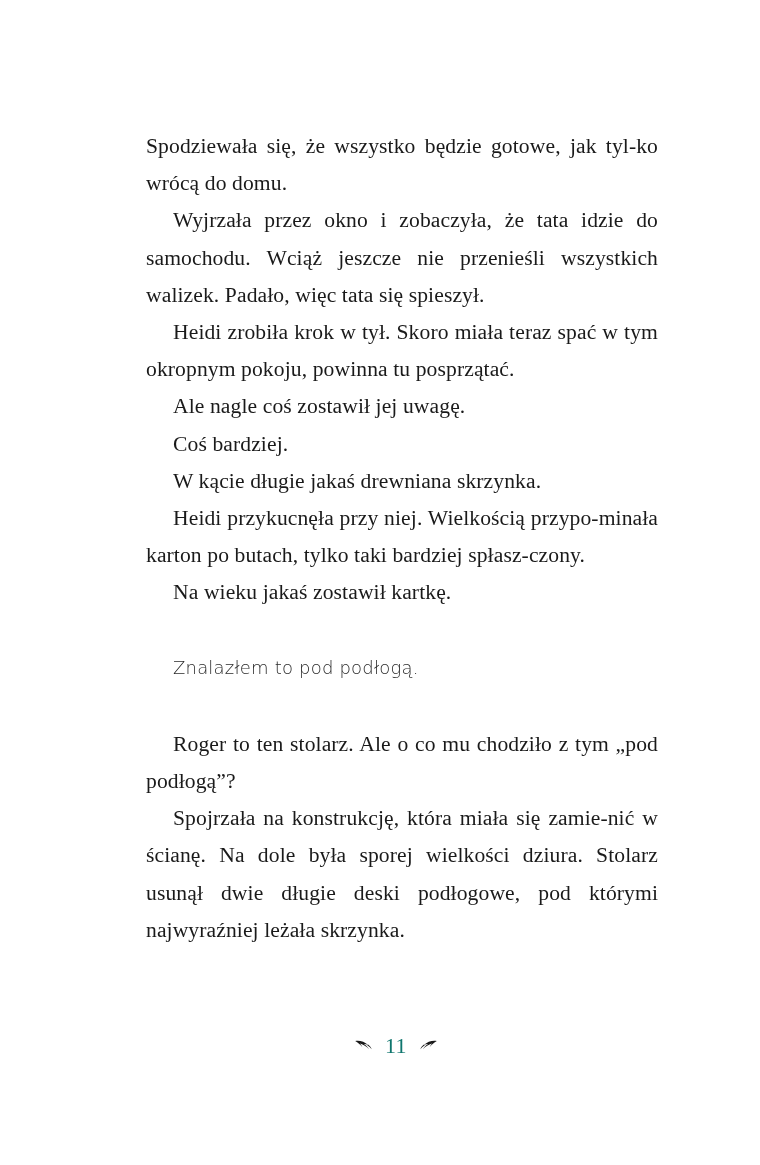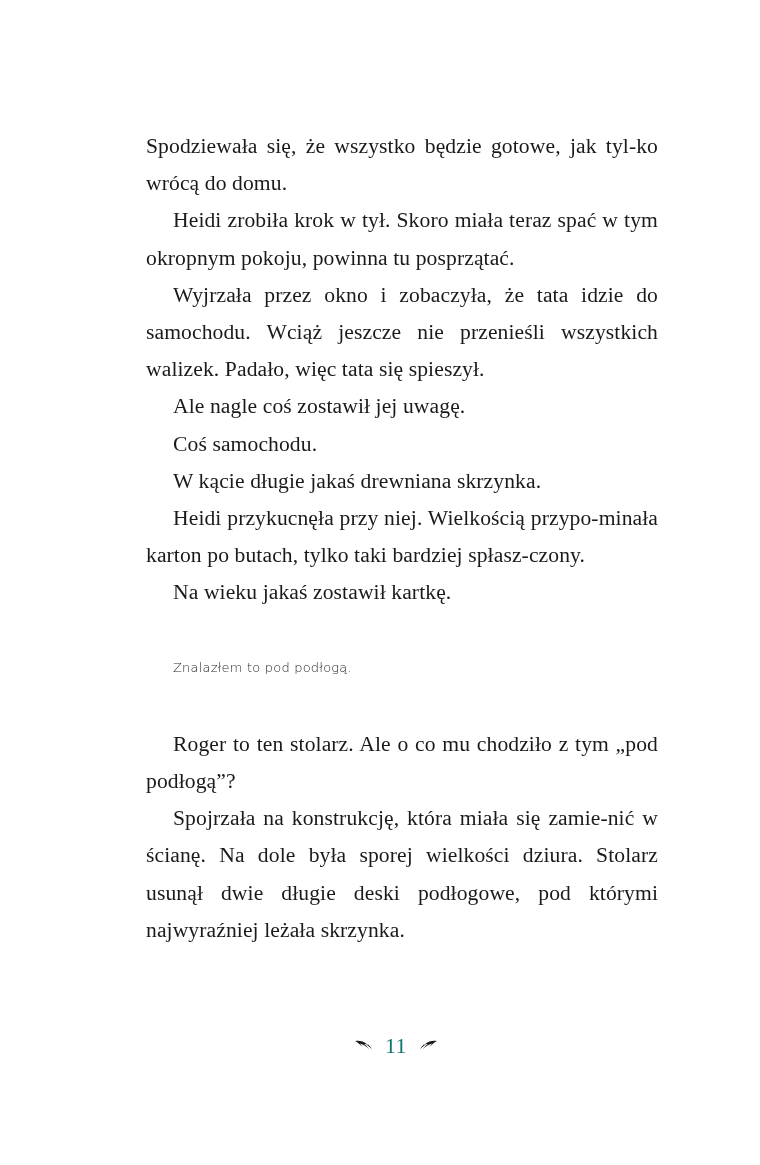--- a/index.html
+++ b/index.html
@@ -62,21 +62,21 @@
   }
   .note-gap-bottom {
     height: 40px;
   }
 
   p.note-line {
     margin: 0;
     padding-left: 27px;
     font-family: "DejaVu Sans", "Liberation Sans", sans-serif;
     font-weight: 300;
-    font-size: 13px;
+    font-size: 18px;
     line-height: 37.2px;
     text-align: left;
     color: #2a2a2a;
     letter-spacing: 0.2px;
   }
 
   .folio {
     position: absolute;
     left: 0;
     top: 1033px;
@@ -107,27 +107,27 @@
 </style>
 </head>
 <body>
 
 <div class="page">
 
   <div class="text-block">
 
     <p class="para first">Spodziewała się, że wszystko będzie gotowe, jak tyl-ko wrócą do domu.</p>
 
+    <p class="para">Wyjrzała przez okno i zobaczyła, że tata idzie do samochodu. Wciąż jeszcze nie przenieśli wszystkich walizek. Padało, więc tata się spieszył.</p>
+
     <p class="para">Heidi zrobiła krok w tył. Skoro miała teraz spać w tym okropnym pokoju, powinna tu posprzątać.</p>
-
-    <p class="para">Wyjrzała przez okno i zobaczyła, że tata idzie do samochodu. Wciąż jeszcze nie przenieśli wszystkich walizek. Padało, więc tata się spieszył.</p>
 
     <p class="para short">Ale nagle coś zostawił jej uwagę.</p>
 
-    <p class="para short">Coś samochodu.</p>
+    <p class="para short">Coś bardziej.</p>
 
     <p class="para short">W kącie długie jakaś drewniana skrzynka.</p>
 
     <p class="para">Heidi przykucnęła przy niej. Wielkością przypo-minała karton po butach, tylko taki bardziej spłasz-czony.</p>
 
     <p class="para short">Na wieku jakaś zostawił kartkę.</p>
 
     <div class="note-gap-top"></div>
 
     <div class="note">

